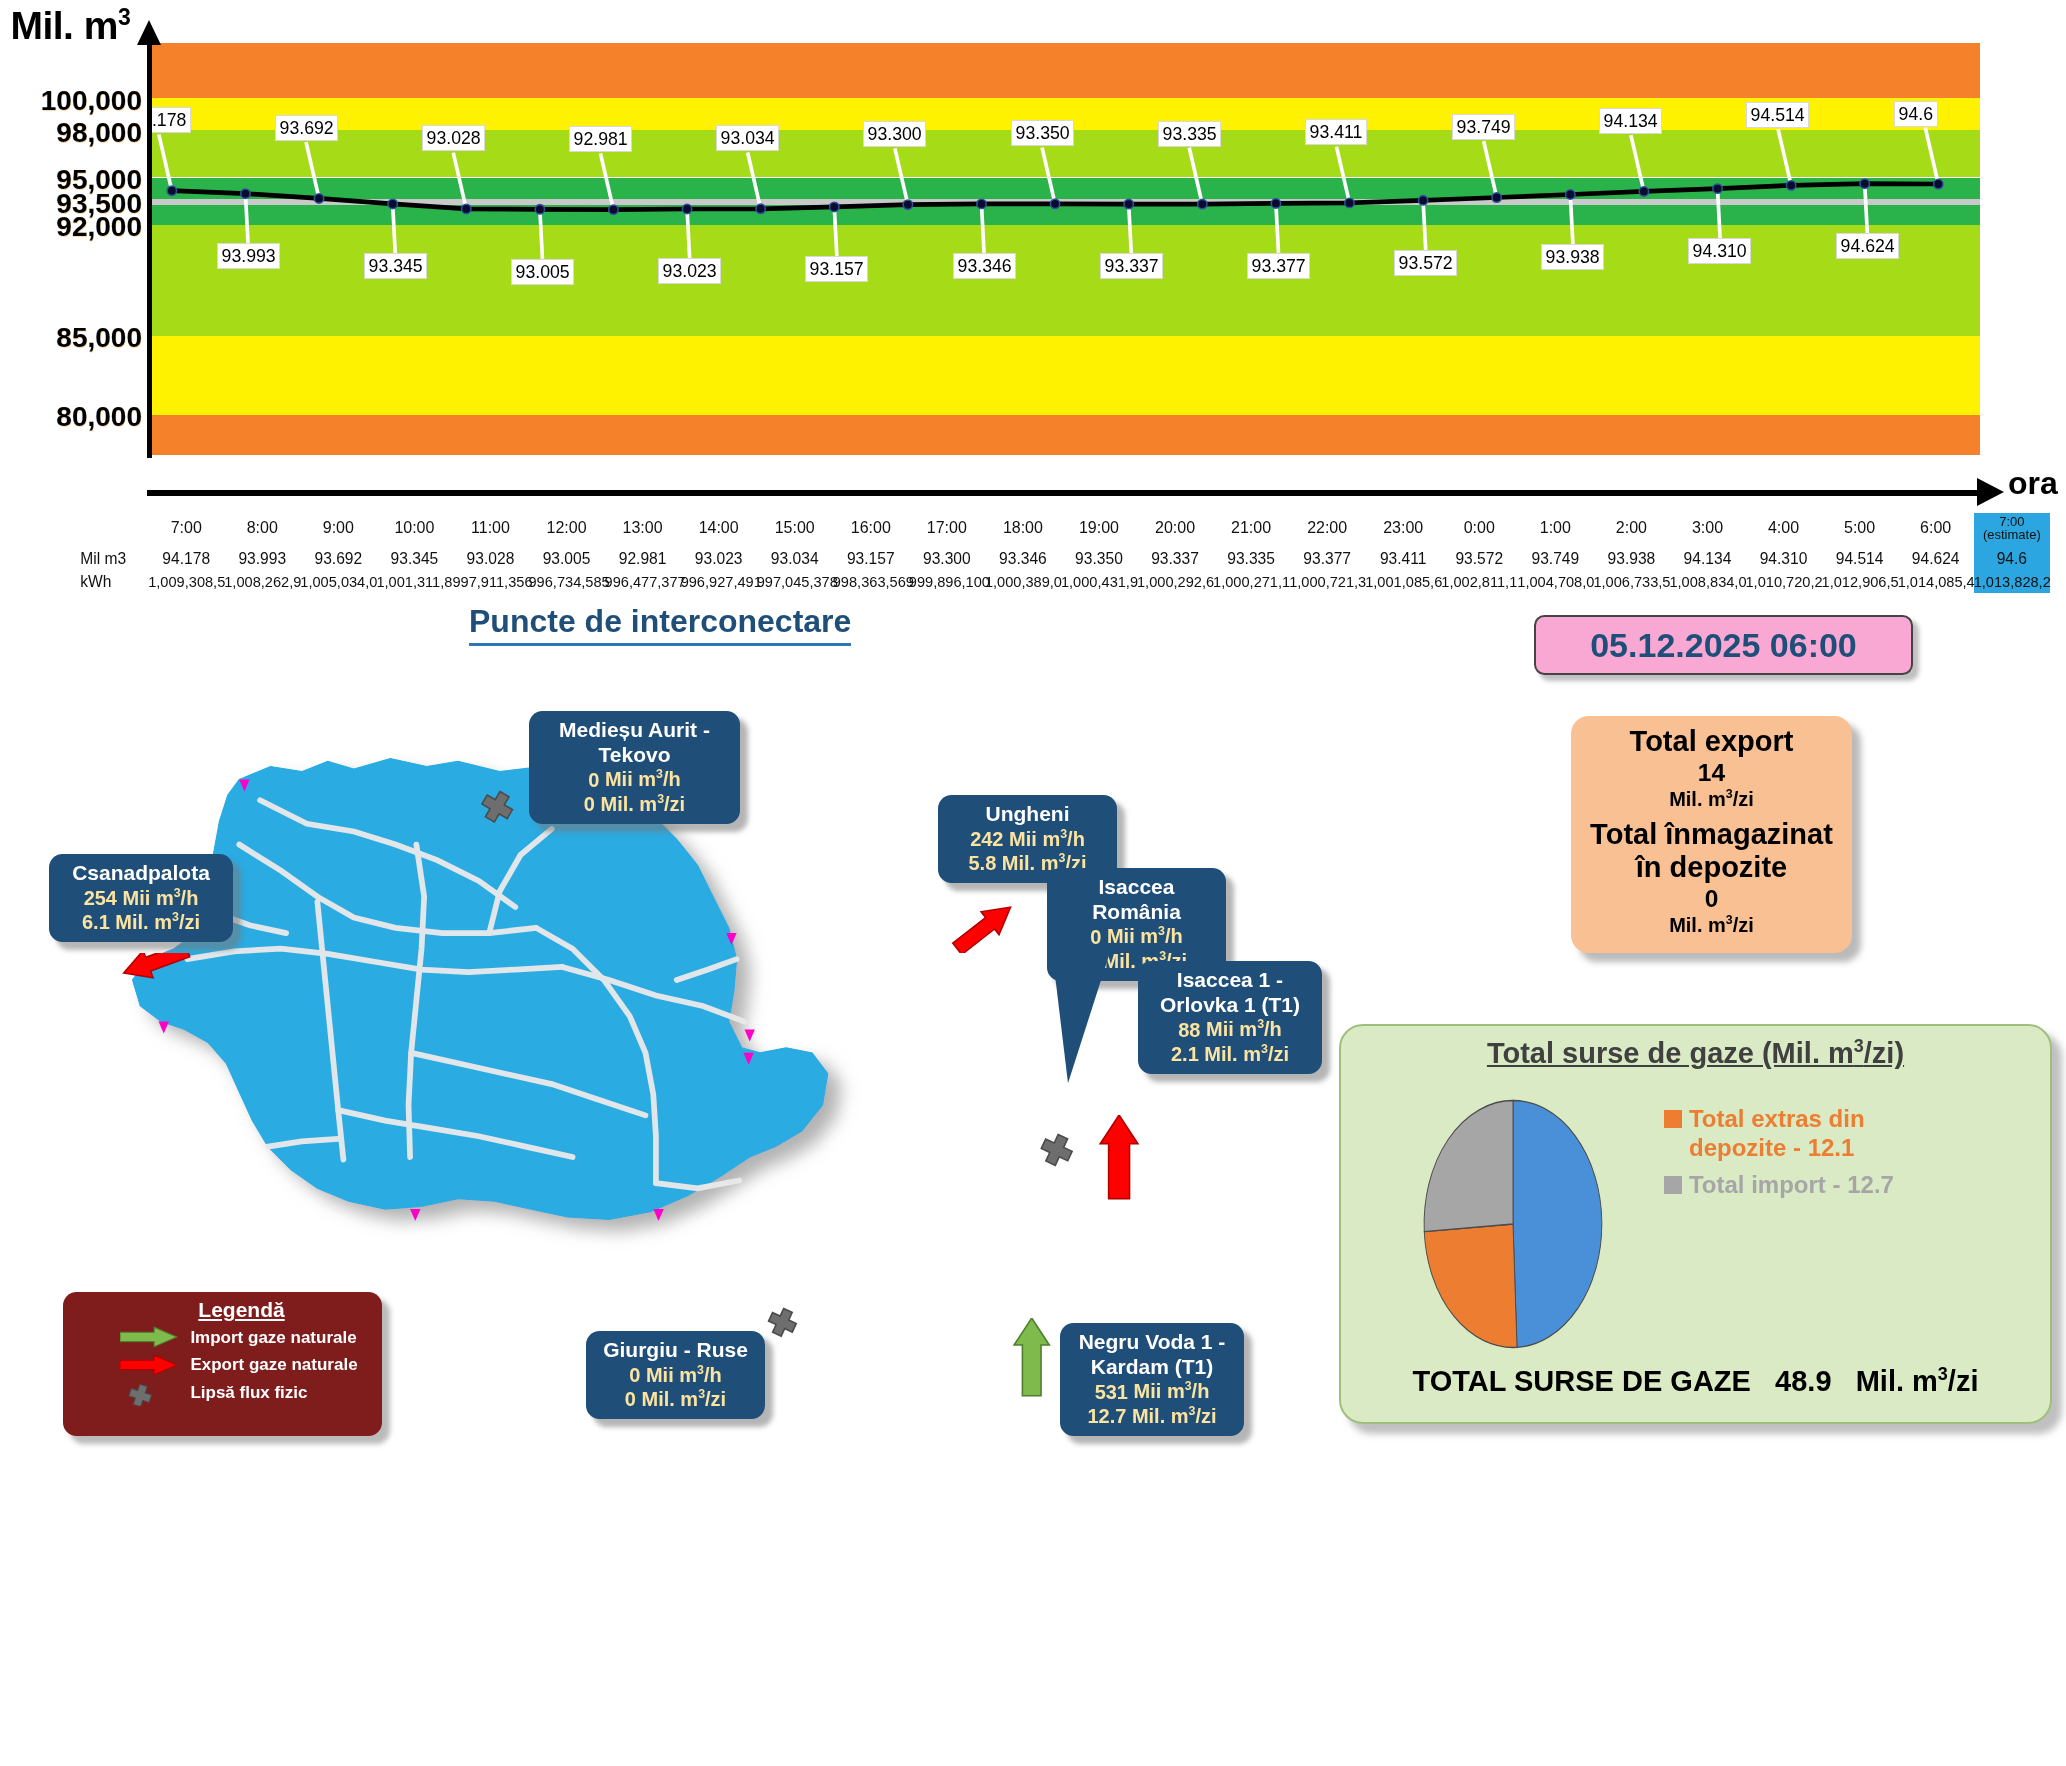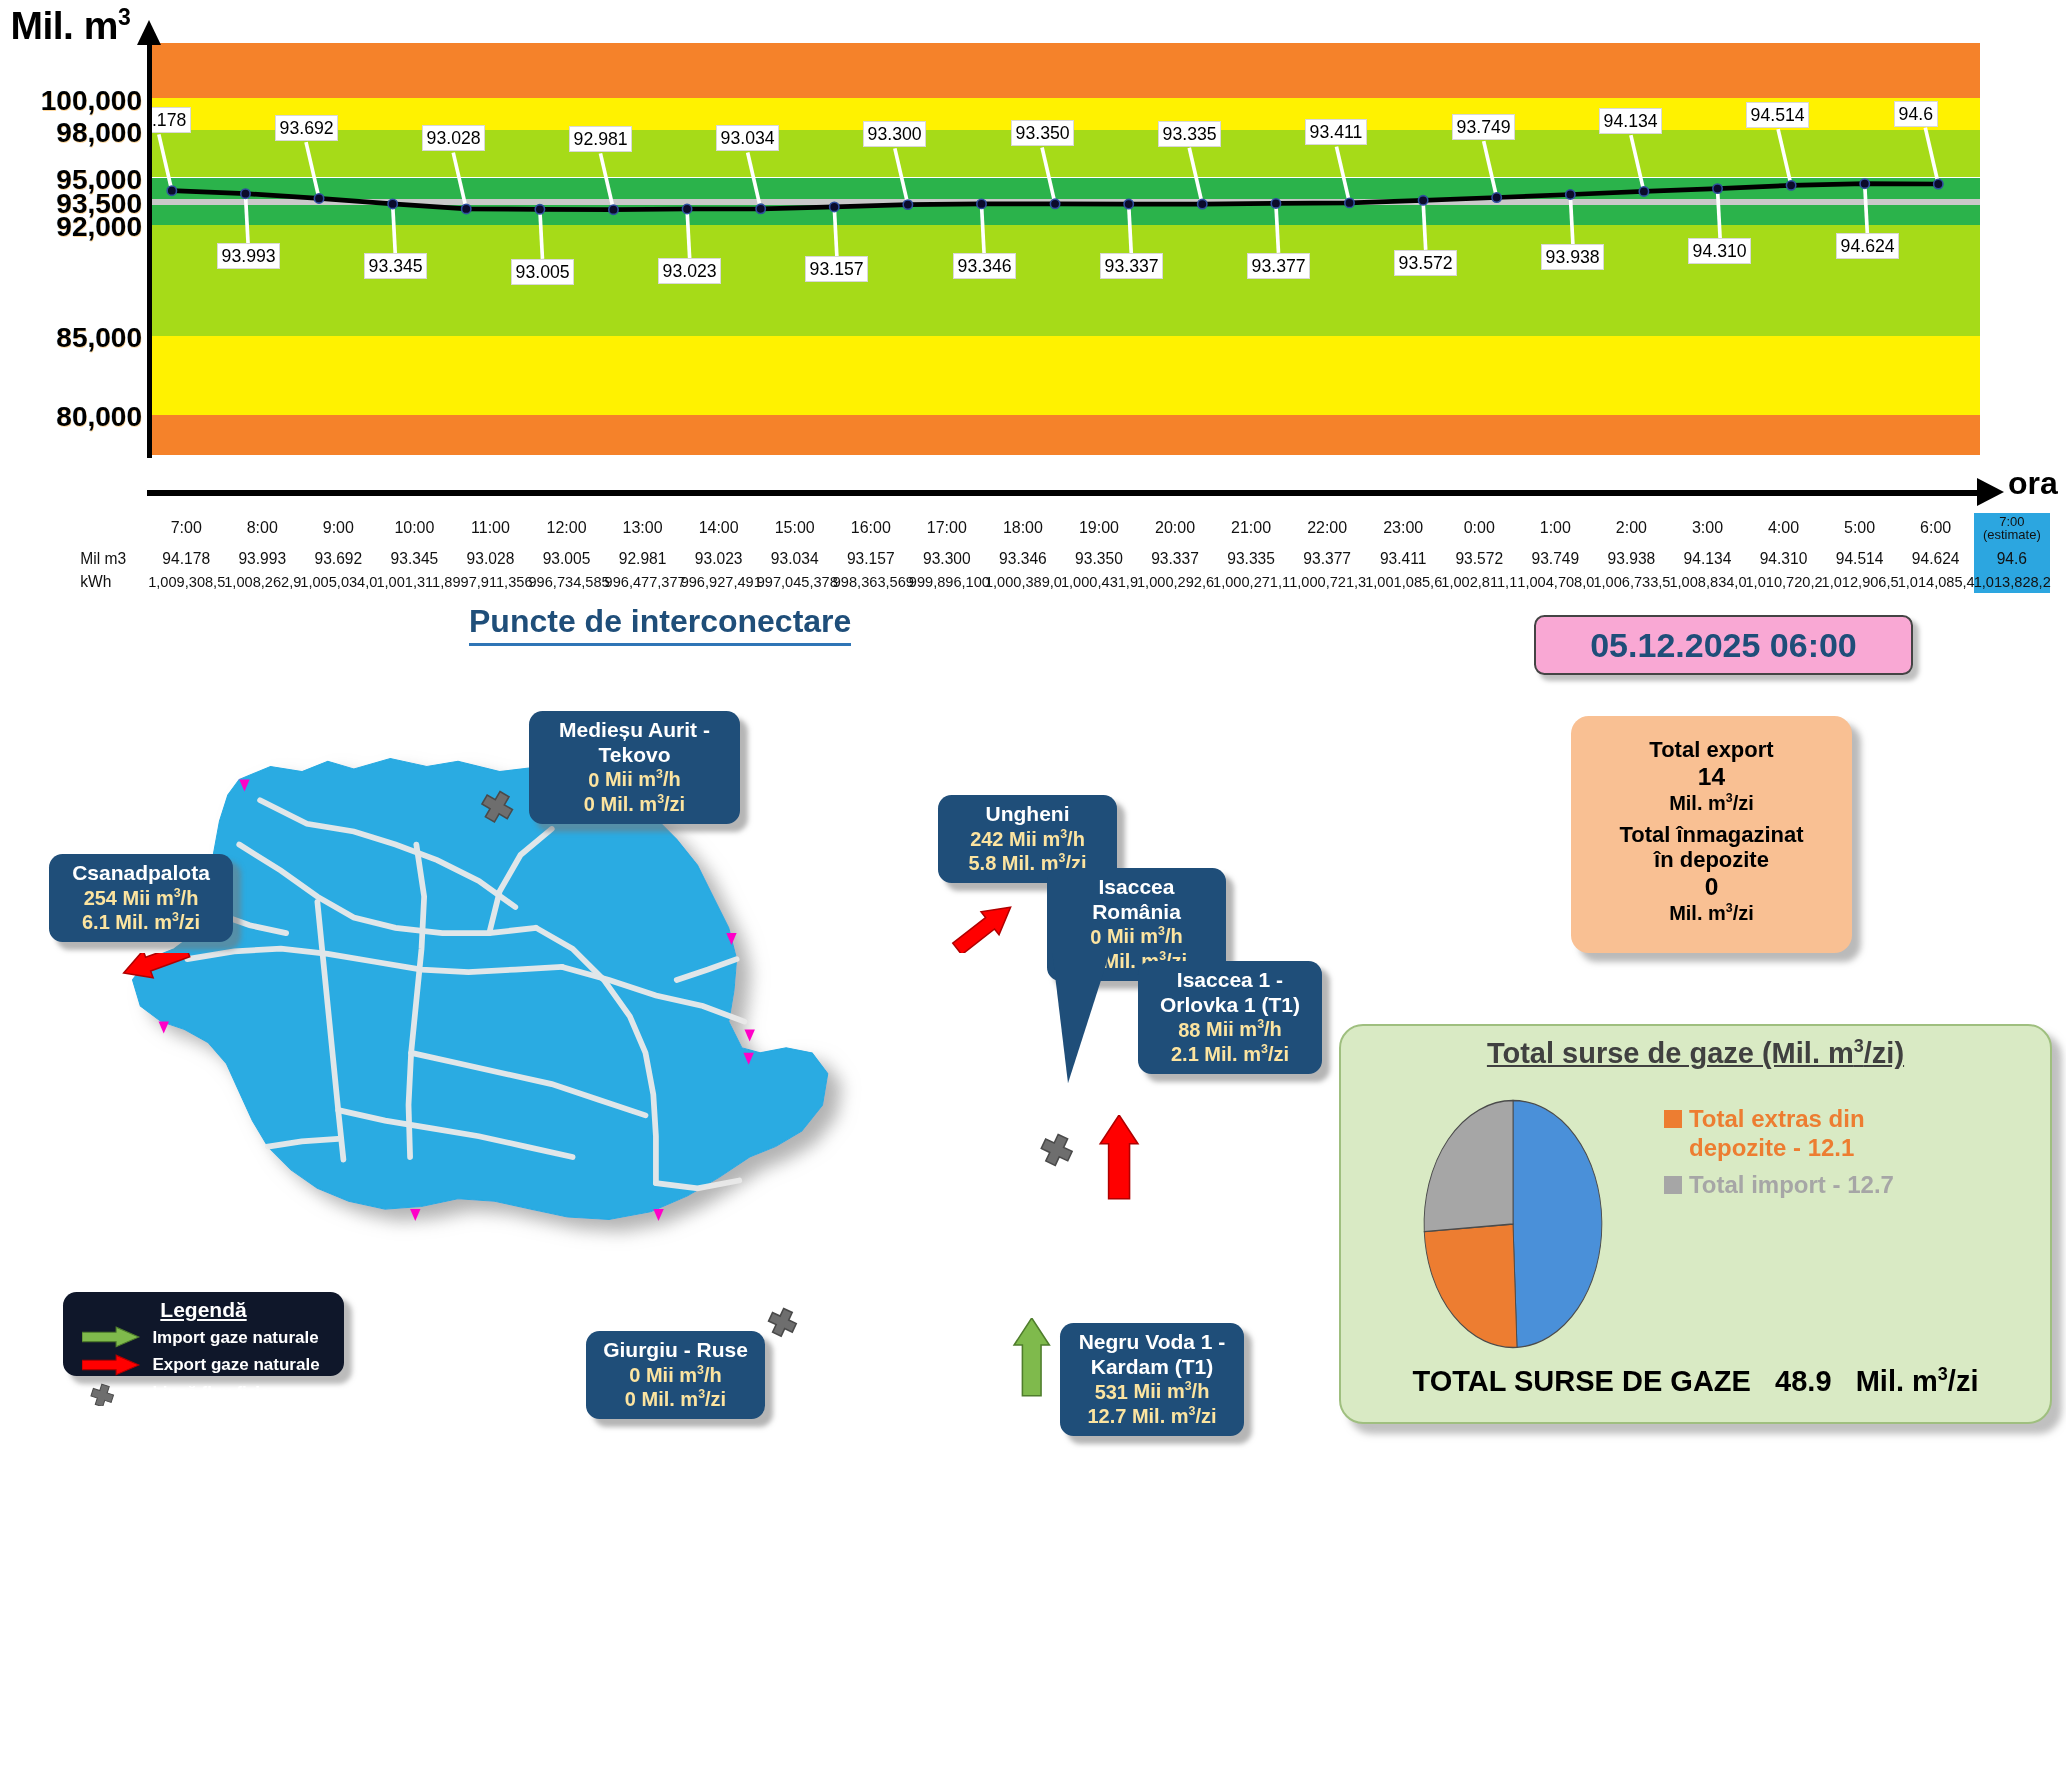--- a/index.html
+++ b/index.html
@@ -41,36 +41,36 @@
   #map-title{position:absolute;left:469px;top:9.4px;font-size:32px;font-weight:bold;color:#1F4E79;
              border-bottom:3.6px solid #2E75B6;padding-bottom:3.1px;}
   #romania-map{position:absolute;left:83px;top:94px;width:1000px;height:636px;}
 
   .callout{position:absolute;background:#1F4E79;border-radius:13.5px;color:#fff;text-align:center;
            box-shadow:7.3px 7.3px 5.2px rgba(120,120,120,.55);padding:7.3px 11.5px;}
   .callout .title{font-size:21px;font-weight:bold;line-height:1.18;color:#ffffff;}
   .callout .val{font-size:20px;font-weight:bold;color:#FCE4A0;line-height:1.18;white-space:nowrap;}
   sup{font-size:.62em;vertical-align:super;}
 
-  #legend-box{position:absolute;left:63px;top:1292px;width:281px;height:84px;background:#0f172a;
-              border-radius:13.5px;box-shadow:7.3px 7.3px 5.2px rgba(120,120,120,.5);}
+  #legend-box{position:absolute;left:63px;top:1292px;width:281px;height:144px;background:#7f1d1d;
+              border-radius:13.5px;box-shadow:7.3px 7.3px 5.2px rgba(120,120,120,.5);padding-left:38px;}
   #legend-title{text-align:center;font-size:21px;font-weight:bold;color:#fff;text-decoration:underline;padding-top:6.3px;}
   .legend-row{display:flex;align-items:center;margin-top:4.2px;padding-left:19px;}
   .legend-row .lbl{font-size:17px;font-weight:bold;color:#fff;margin-left:9.4px;}
 
   
   #date-badge{position:absolute;left:1534px;top:615px;width:375px;height:56px;border:2.1px solid #444;
               border-radius:10.4px;background:#f9a8d4;box-shadow:5.2px 5.2px 4.2px rgba(130,130,130,.5);
               display:flex;align-items:center;justify-content:center;}
   #date-badge span{font-size:34px;font-weight:bold;color:#1F4E79;}
 
   #totals-box{position:absolute;left:1571px;top:716px;width:281px;height:237px;background:#F9C093;
               border-radius:17.7px;box-shadow:8.3px 8.3px 6.3px rgba(130,130,130,.55);
               display:flex;flex-direction:column;align-items:center;justify-content:center;}
-  #totals-box .t{font-size:22px;font-weight:bold;color:#000;line-height:1.16;text-align:center;}
+  #totals-box .t{font-size:29px;font-weight:bold;color:#000;line-height:1.16;text-align:center;}
   #totals-box .n{font-size:24.5px;font-weight:bold;color:#000;}
   #totals-box .u{font-size:20px;font-weight:bold;color:#000;margin-bottom:7.3px;}
 
   #pie-panel{position:absolute;left:1339px;top:1024px;width:709px;height:396px;background:#D9EAC4;
              border:2.1px solid #9FBF7F;border-radius:24px;box-shadow:9.4px 9.4px 7.3px rgba(130,130,130,.5);}
   #pie-title{text-align:center;font-size:29px;font-weight:bold;color:#404040;padding-top:10.4px;
              text-decoration:underline;}
   #pie-svg{position:absolute;left:42px;top:68px;}
   #pie-legend{position:absolute;left:323px;top:78px;width:375px;}
   .pl-row{display:flex;align-items:flex-start;margin-bottom:7.3px;}

